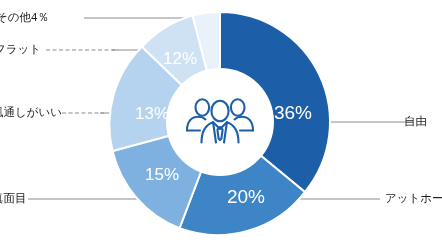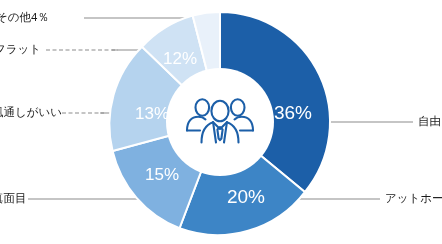--- a/index.html
+++ b/index.html
@@ -146,17 +146,17 @@
   </svg>
 
   <div class="callout-text left" style="left:-4px; top:12px;">その他4％</div>
 
   <div class="callout-text left" style="left:-6px; top:44px;">フラット</div>
 
   <div class="callout-text left" style="left:-8px; top:107px;">風通しがいい</div>
 
   <div class="callout-text left" style="left:-8px; top:193px;">真面目</div>
 
-  <div class="callout-text right" style="left:418px; top:116px;">自由</div>
+  <div class="callout-text right" style="left:404px; top:116px;">自由</div>
 
   <div class="callout-text right" style="left:385px; top:193px;">アットホーム</div>
 
 </div>
 
 </body></html>

